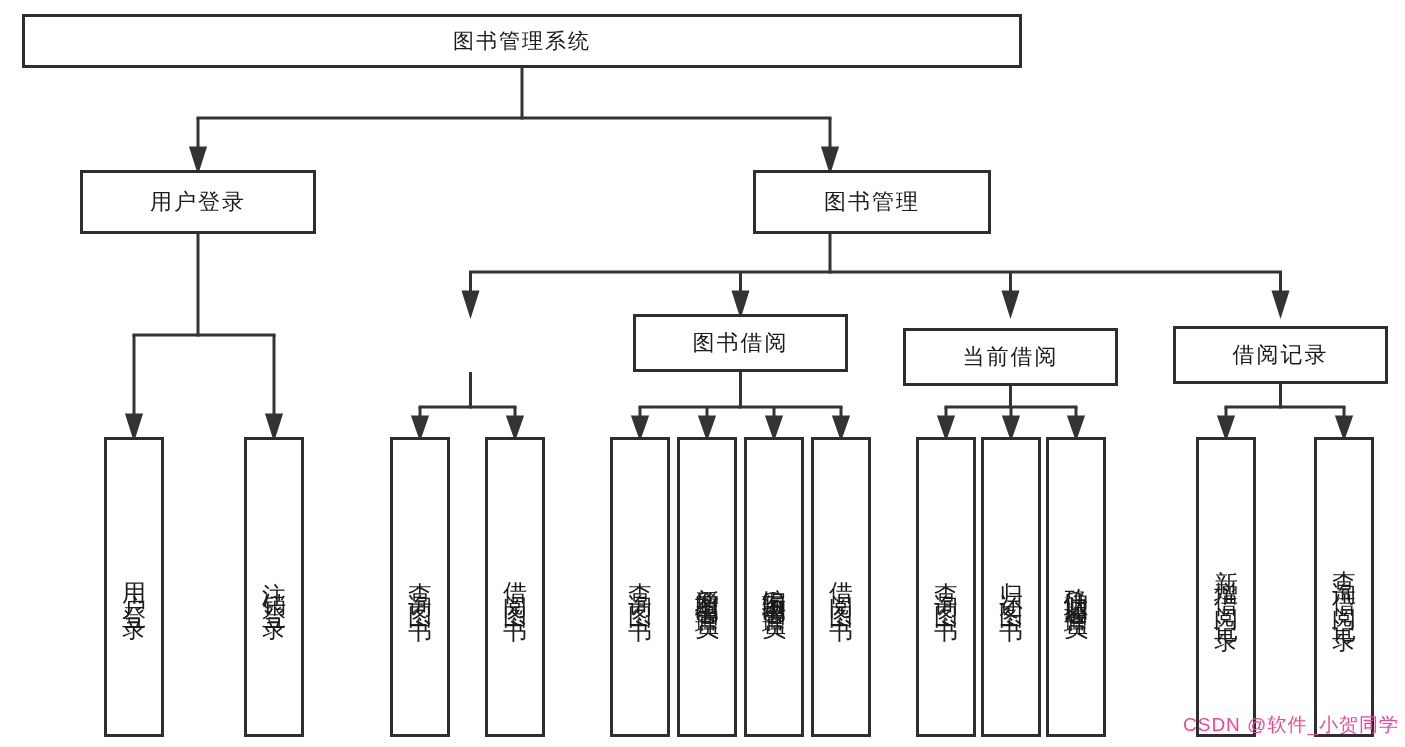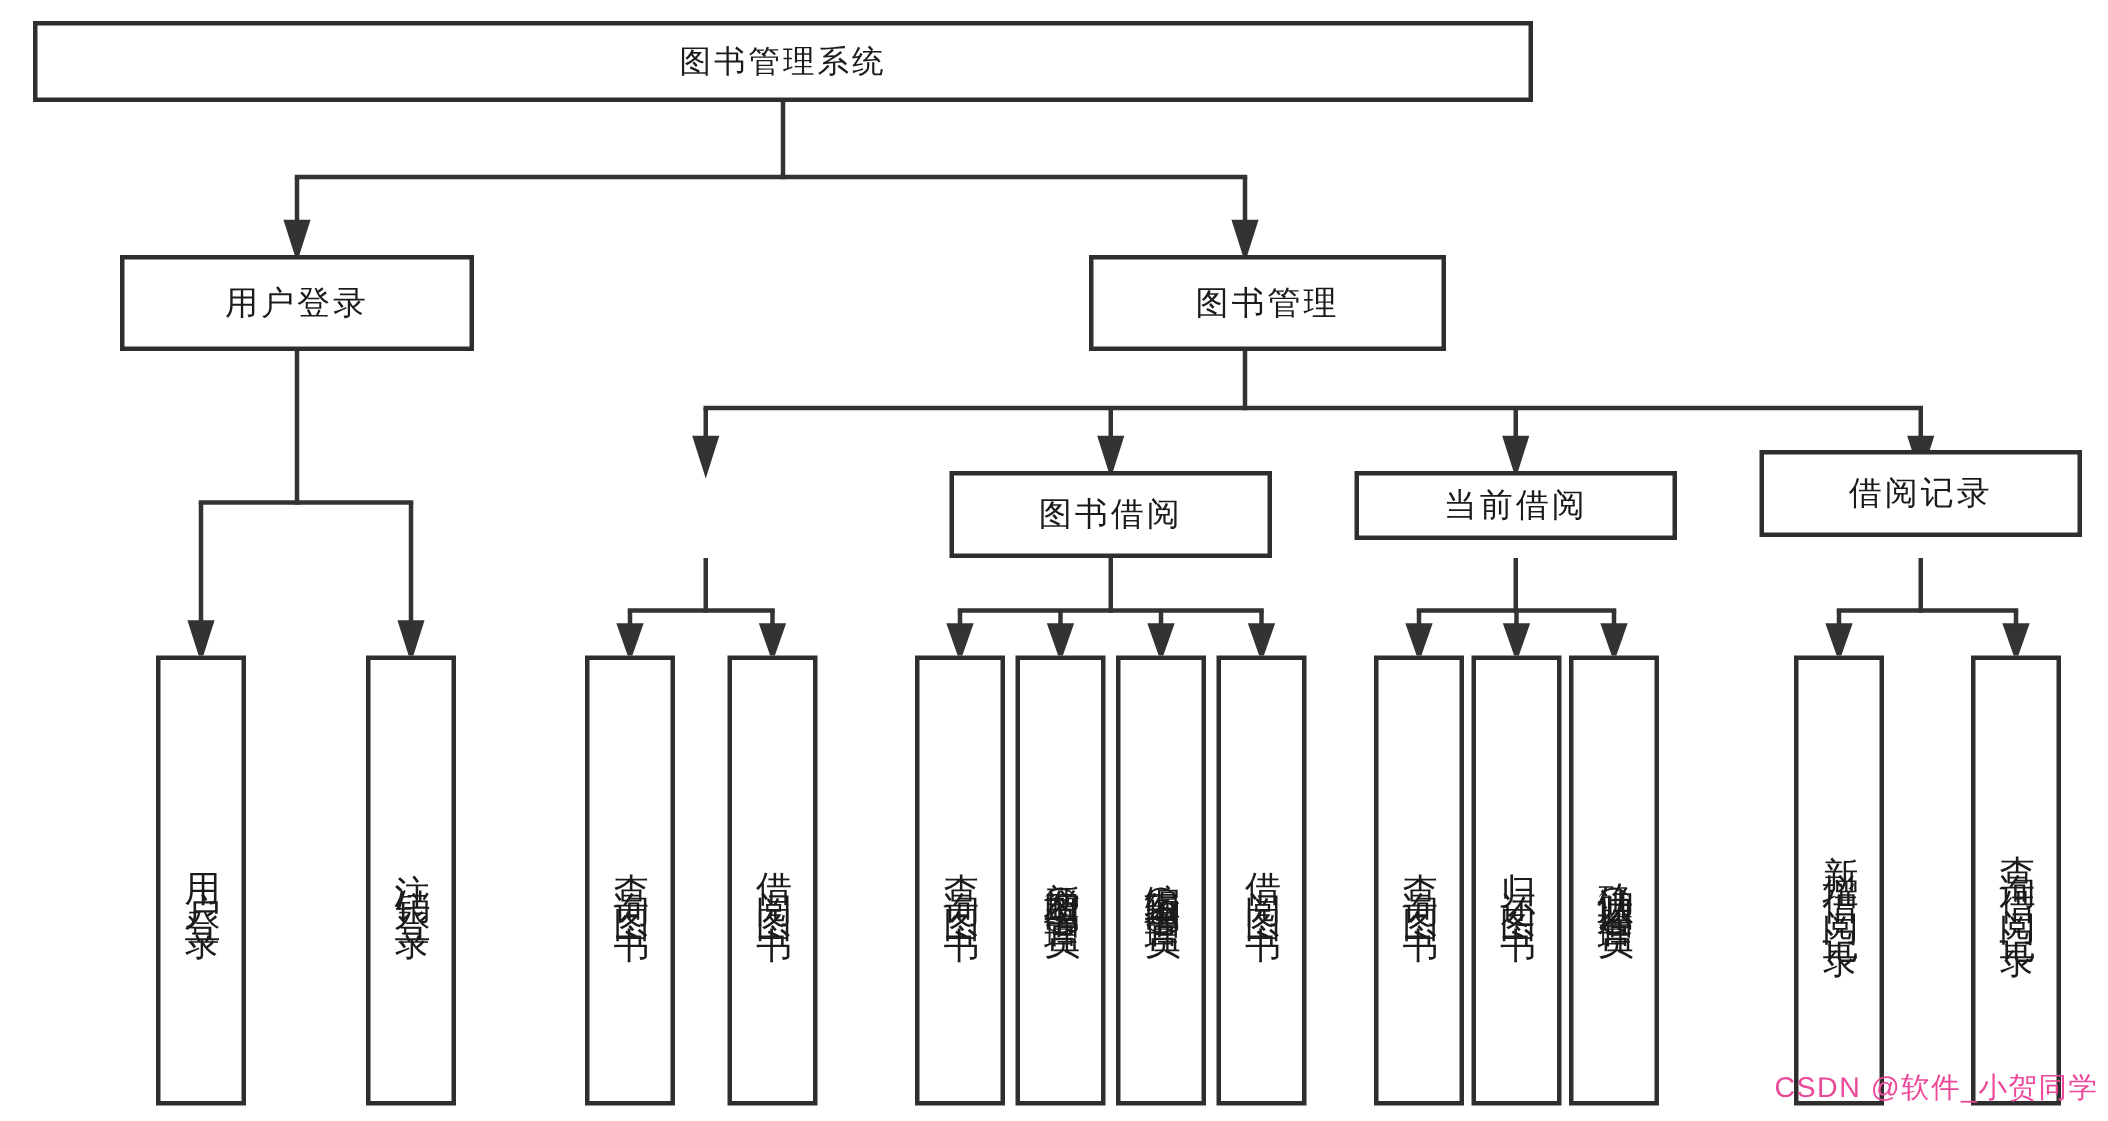--- a/index.html
+++ b/index.html
@@ -113,25 +113,25 @@
       <line x1="1226" y1="407" x2="1226" y2="419"></line>
       <polygon points="1219,417 1233,417 1226,437"></polygon>
       <line x1="1344" y1="407" x2="1344" y2="419"></line>
       <polygon points="1337,417 1351,417 1344,437"></polygon>
     </g>
   </svg>
 
   <div class="box h-box root-box" style="left:22px; top:14px; width:1000px; height:54px;">图书管理系统</div>
 
   <div class="box h-box" style="left:80px; top:170px; width:236px; height:64px;">用户登录</div>
-  <div class="box h-box" style="left:726px; top:170px; width:238px; height:64px;">图书管理</div>
+  <div class="box h-box" style="left:753px; top:170px; width:238px; height:64px;">图书管理</div>
 
   <div class="box h-box" style="left:633px; top:314px; width:215px; height:58px;">图书借阅</div>
-  <div class="box h-box" style="left:903px; top:314px; width:215px; height:46px;">当前借阅</div>
-  <div class="box h-box" style="left:1173px; top:300px; width:215px; height:58px;">借阅记录</div>
+  <div class="box h-box" style="left:903px; top:328px; width:215px; height:58px;">当前借阅</div>
+  <div class="box h-box" style="left:1173px; top:326px; width:215px; height:58px;">借阅记录</div>
 
   <div class="box v-box" style="left:104px; top:437px; width:60px; height:300px;">用户登录</div>
   <div class="box v-box" style="left:244px; top:437px; width:60px; height:300px;">注销登录</div>
 
   <div class="box v-box" style="left:390px; top:437px; width:60px; height:300px;">查询图书</div>
   <div class="box v-box" style="left:485px; top:437px; width:60px; height:300px;">借阅图书</div>
 
   <div class="box v-box" style="left:610px; top:437px; width:60px; height:300px;">查询图书</div>
   <div class="box v-box long" style="left:677px; top:437px; width:60px; height:300px;">新增图书（管理员）</div>
   <div class="box v-box long" style="left:744px; top:437px; width:60px; height:300px;">编辑图书（管理员）</div>

